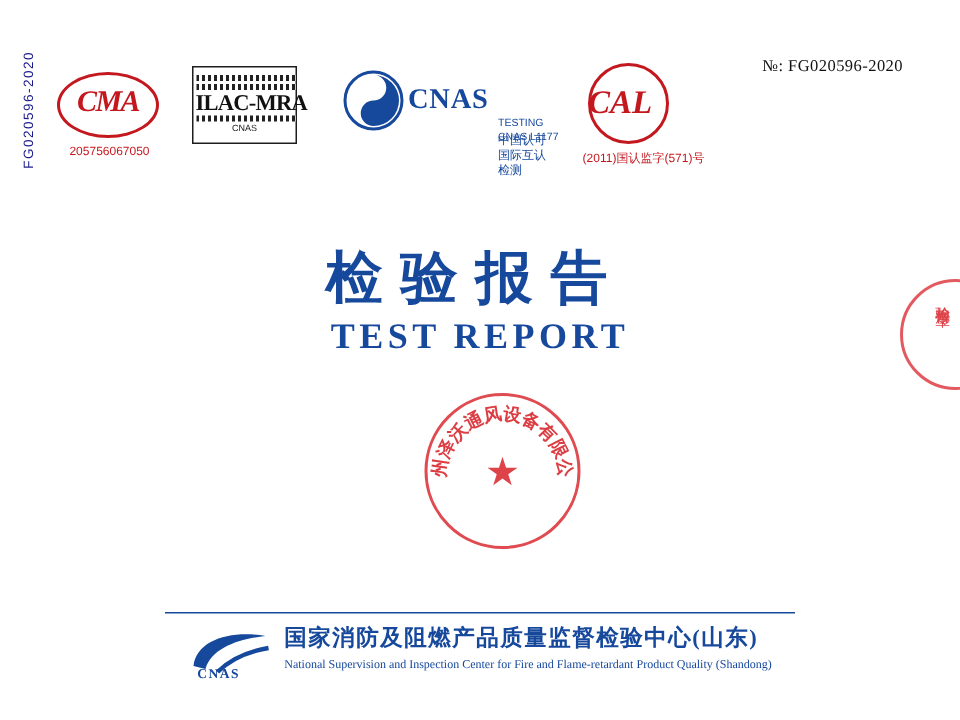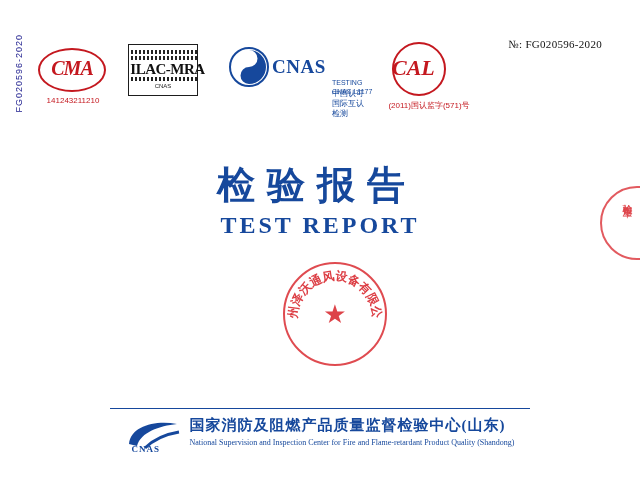--- a/index.html
+++ b/index.html
@@ -410,21 +410,21 @@
     <span>FG020596-2020</span>
   </div>
 
   <div class="vcode">FG020596-2020</div>
 
   <div class="logos">
 
     <div class="cma">
       <div class="cma-oval"></div>
       <div class="cma-text">CMA</div>
-      <div class="cma-code">141243211210</div>
+      <div class="cma-code">205756067050</div>
     </div>
 
     <div class="ilac">
       <div class="ilac-box"></div>
       <div class="ilac-stripe" style="top:6px;"></div>
       <div class="ilac-stripe" style="top:12px;"></div>
       <div class="ilac-main">ILAC-MRA</div>
       <div class="ilac-stripe" style="top:33px;"></div>
       <div class="ilac-sub" style="top:39px;">CNAS</div>
     </div>

